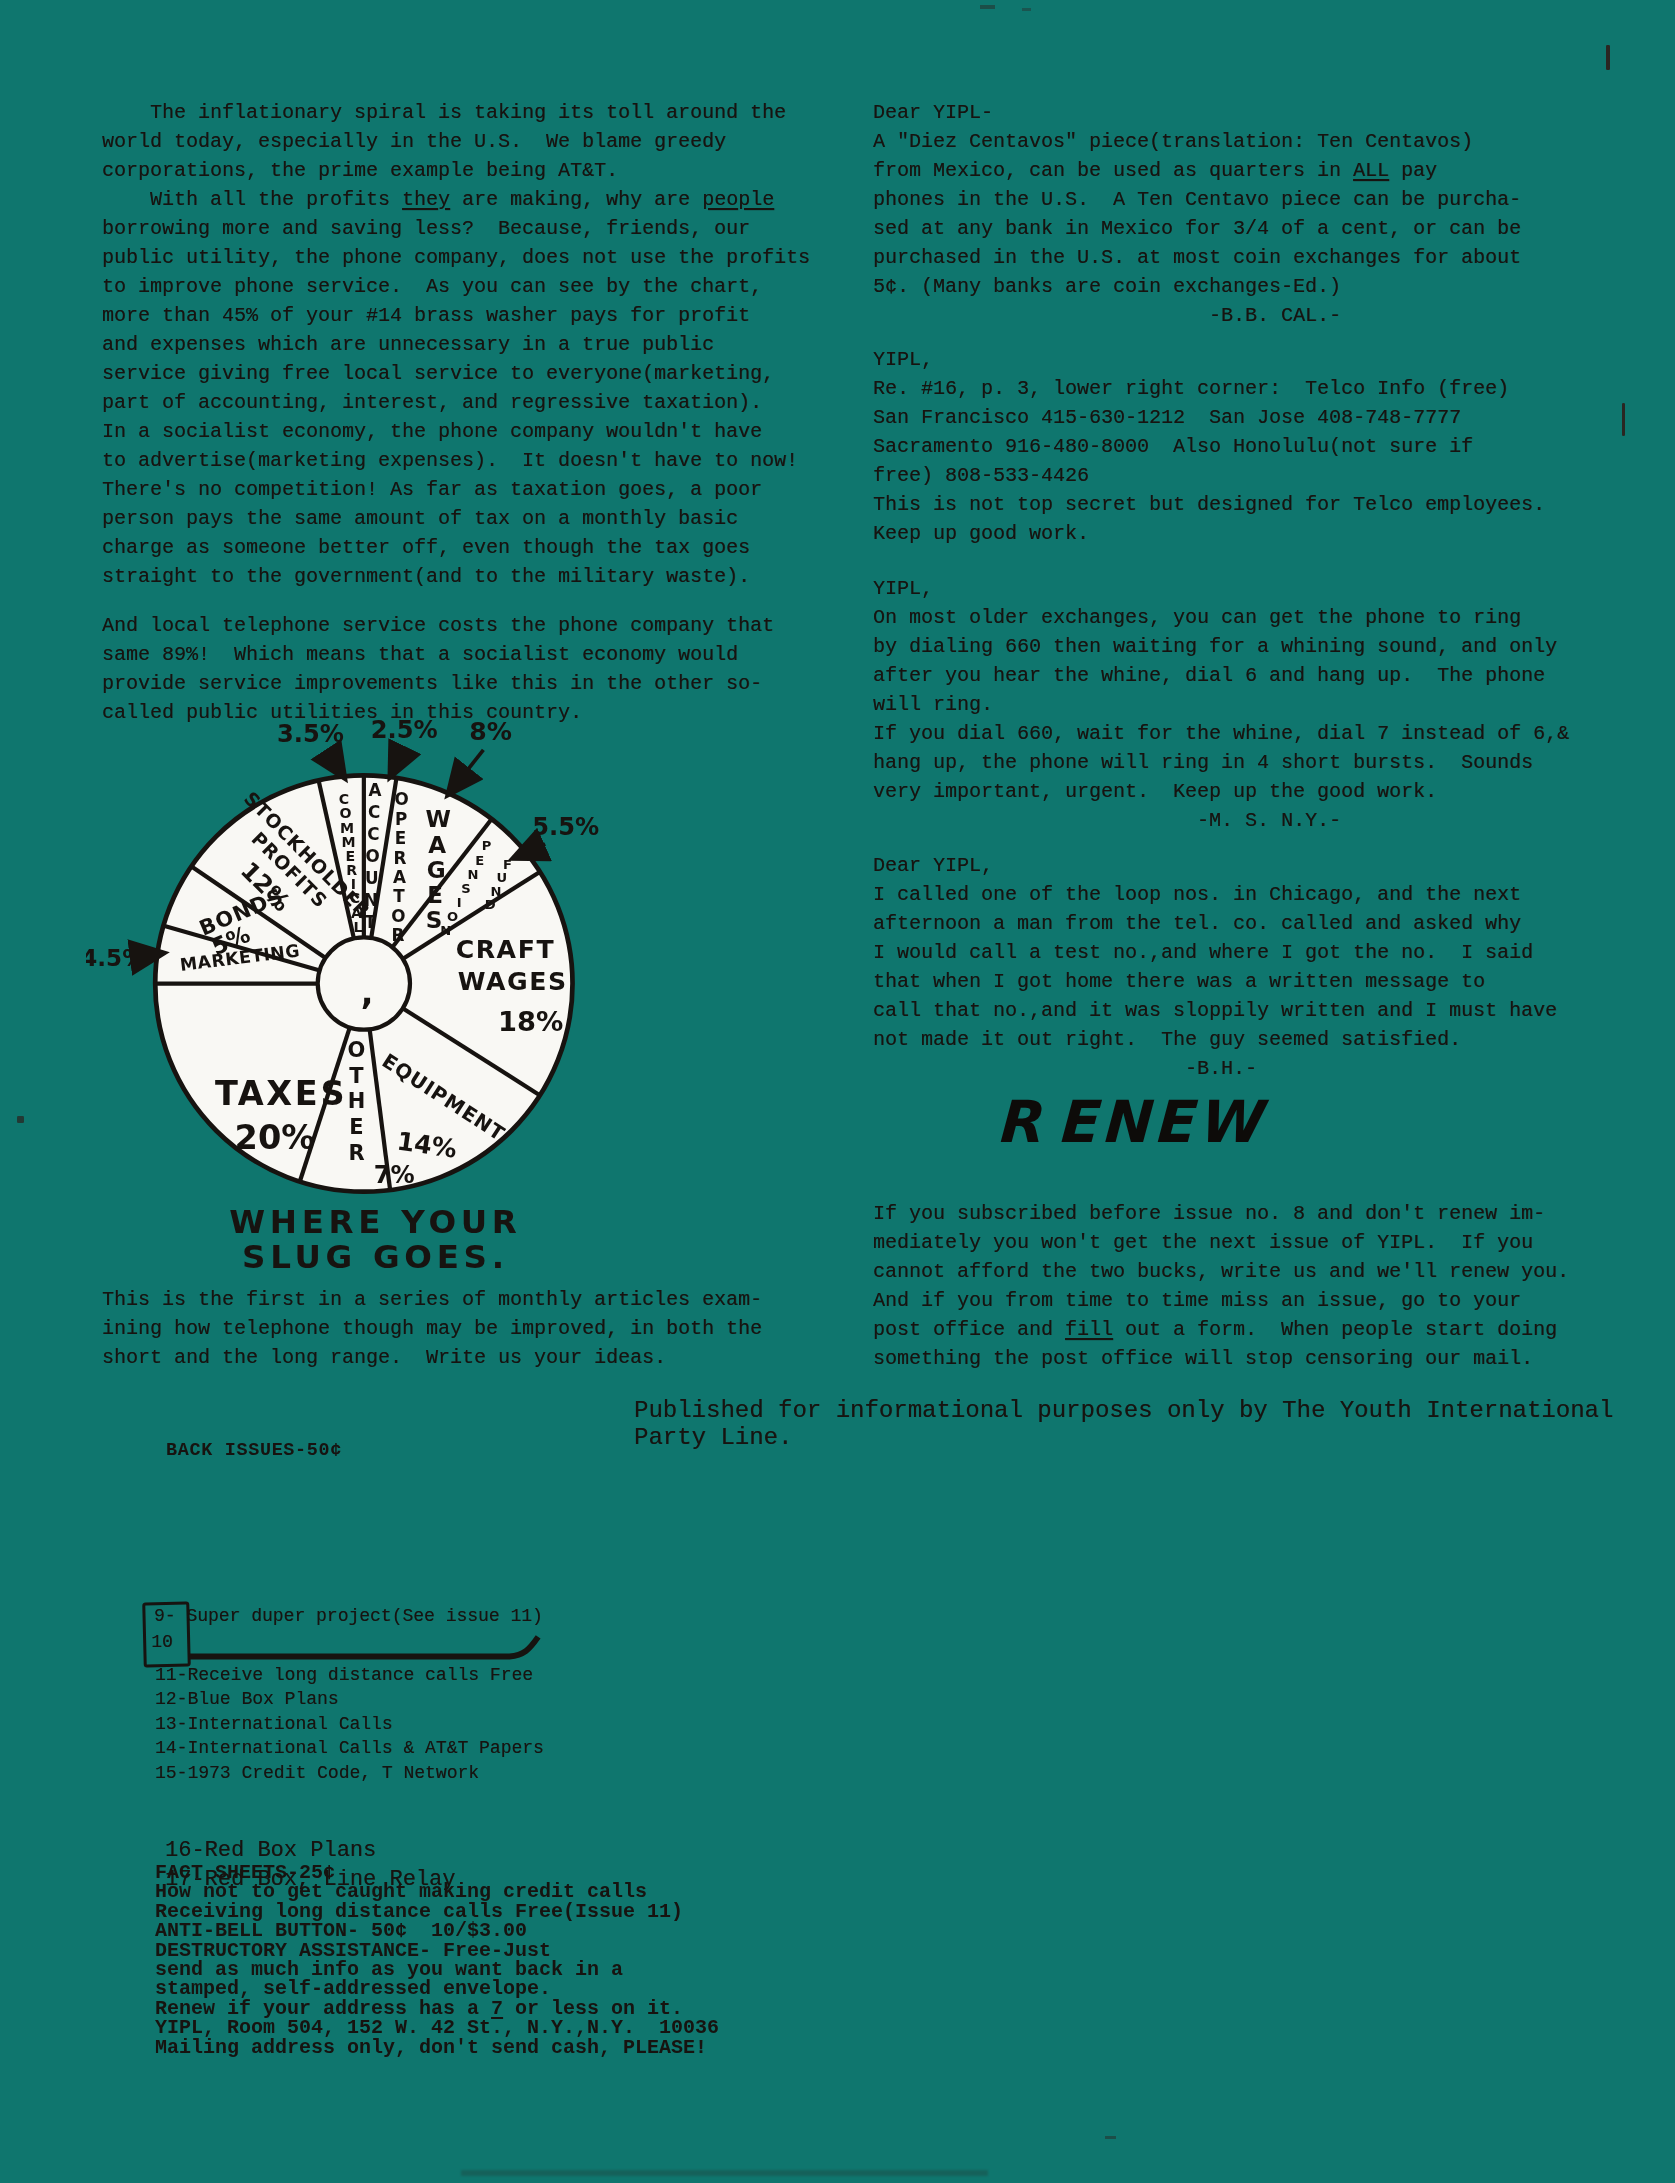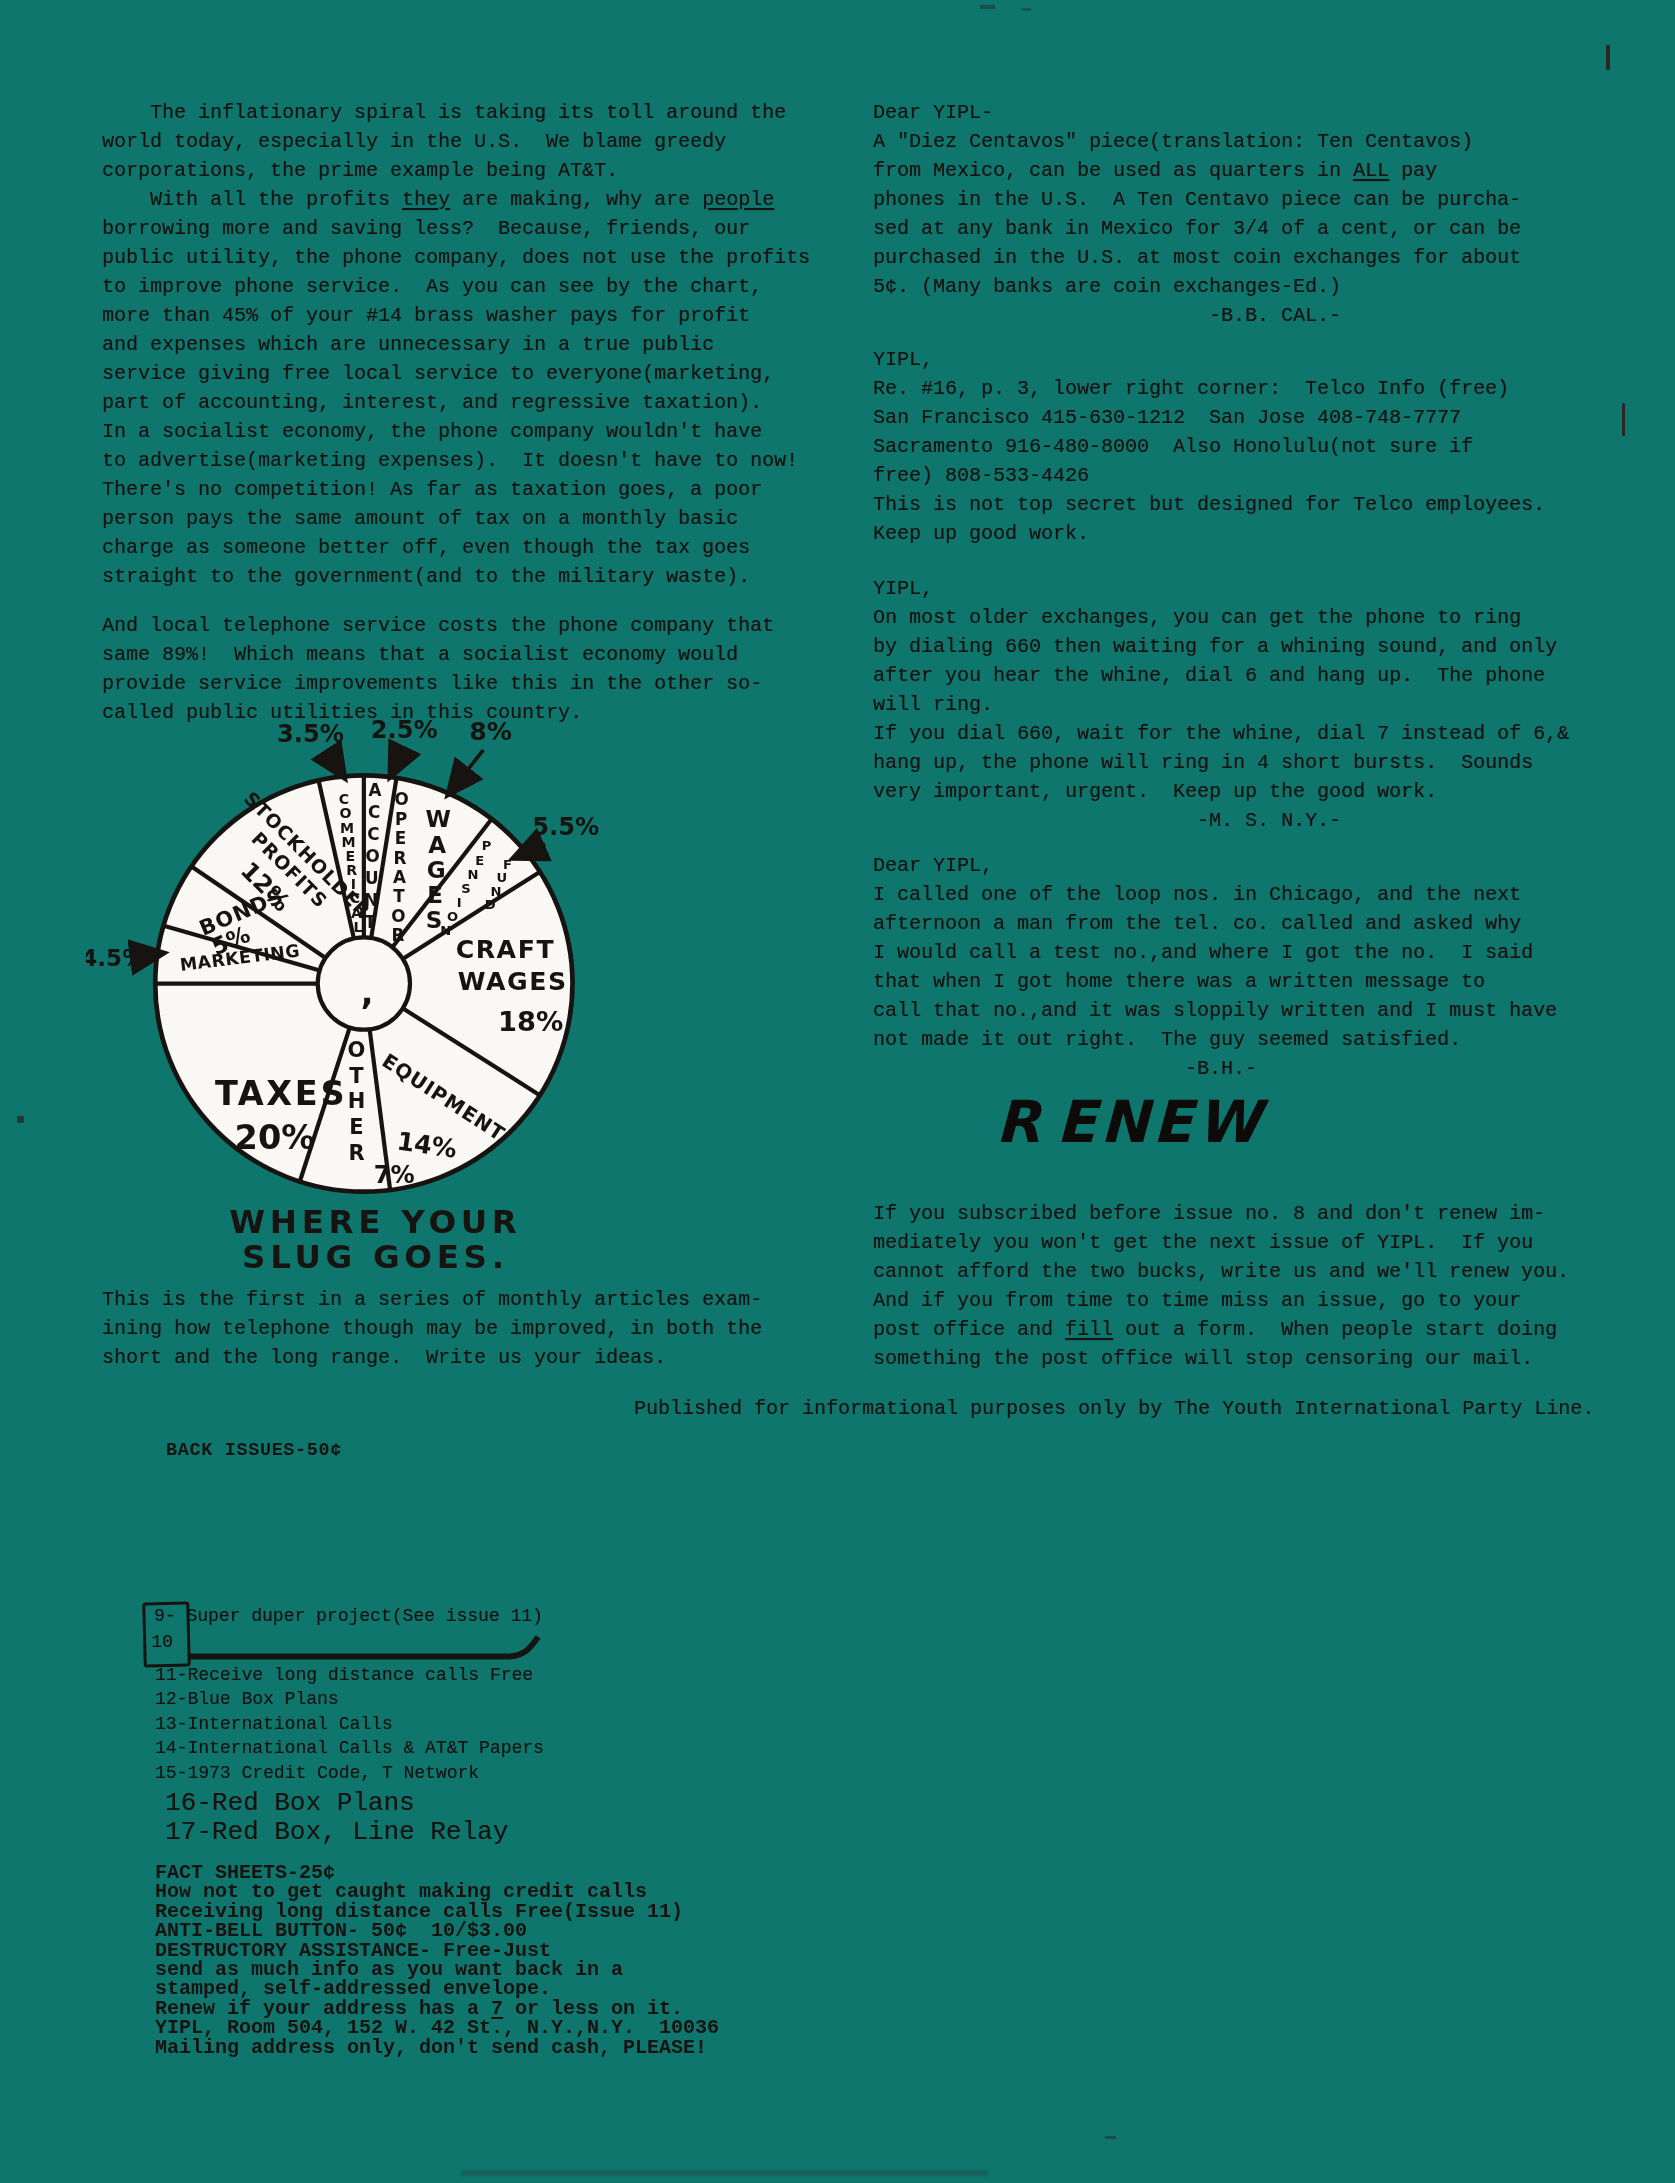--- a/index.html
+++ b/index.html
@@ -5,23 +5,23 @@
   html,body{margin:0;padding:0;background:#d9d7d2;}
   .page{
     position:relative;width:1675px;height:2183px;overflow:hidden;
     background:#0f766e;color:#171310;
     font-family:"Liberation Mono",monospace;
   }
   .block{position:absolute;white-space:pre-wrap;}
   .body-text{font-size:20px;line-height:29px;text-shadow:0.3px 0.3px 0 rgba(23,19,16,.55);}
   .small-list{font-size:18px;line-height:24.4px;text-shadow:0.3px 0.3px 0 rgba(23,19,16,.5);}
   .back-header{font-size:18.4px;font-weight:bold;letter-spacing:0.7px;}
-  .big-item{font-size:26px;line-height:32px;text-shadow:0.3px 0.3px 0 rgba(23,19,16,.55);}
+  .big-item{font-size:22px;line-height:32px;text-shadow:0.3px 0.3px 0 rgba(23,19,16,.55);margin-top:48px;}
   .fact{font-size:20px;line-height:19.4px;font-weight:bold;}
-  .footer-line{font-size:20px;text-shadow:0.3px 0.3px 0 rgba(23,19,16,.55);}
+  .footer-line{font-size:24px;text-shadow:0.3px 0.3px 0 rgba(23,19,16,.55);}
   .renew{
     font-family:"DejaVu Sans",sans-serif;font-style:italic;font-weight:bold;
     font-size:58px;letter-spacing:4px;transform:skewX(-4deg);color:#0d0b09;
   }
   .renew::first-letter{margin-right:12px;}
   .u{text-decoration:underline;text-decoration-thickness:2px;text-underline-offset:3.3px;}
   .nine-ten-box{
     position:absolute;left:-2.6px;top:-2px;width:41px;height:59px;
     border:3.3px solid #171310;border-radius:3.3px;transform:rotate(-1.4deg);
   }

